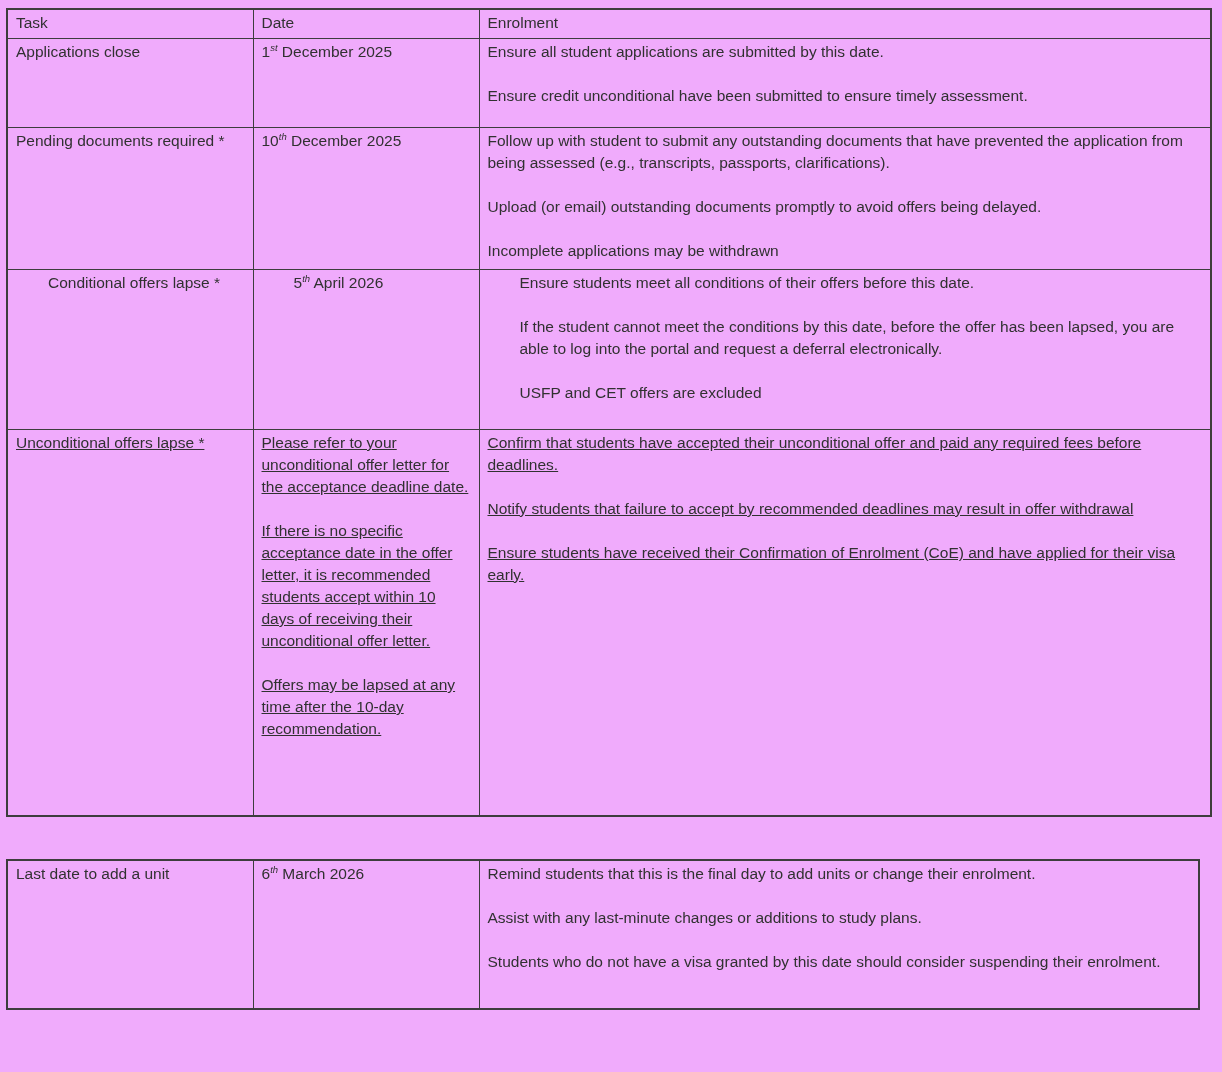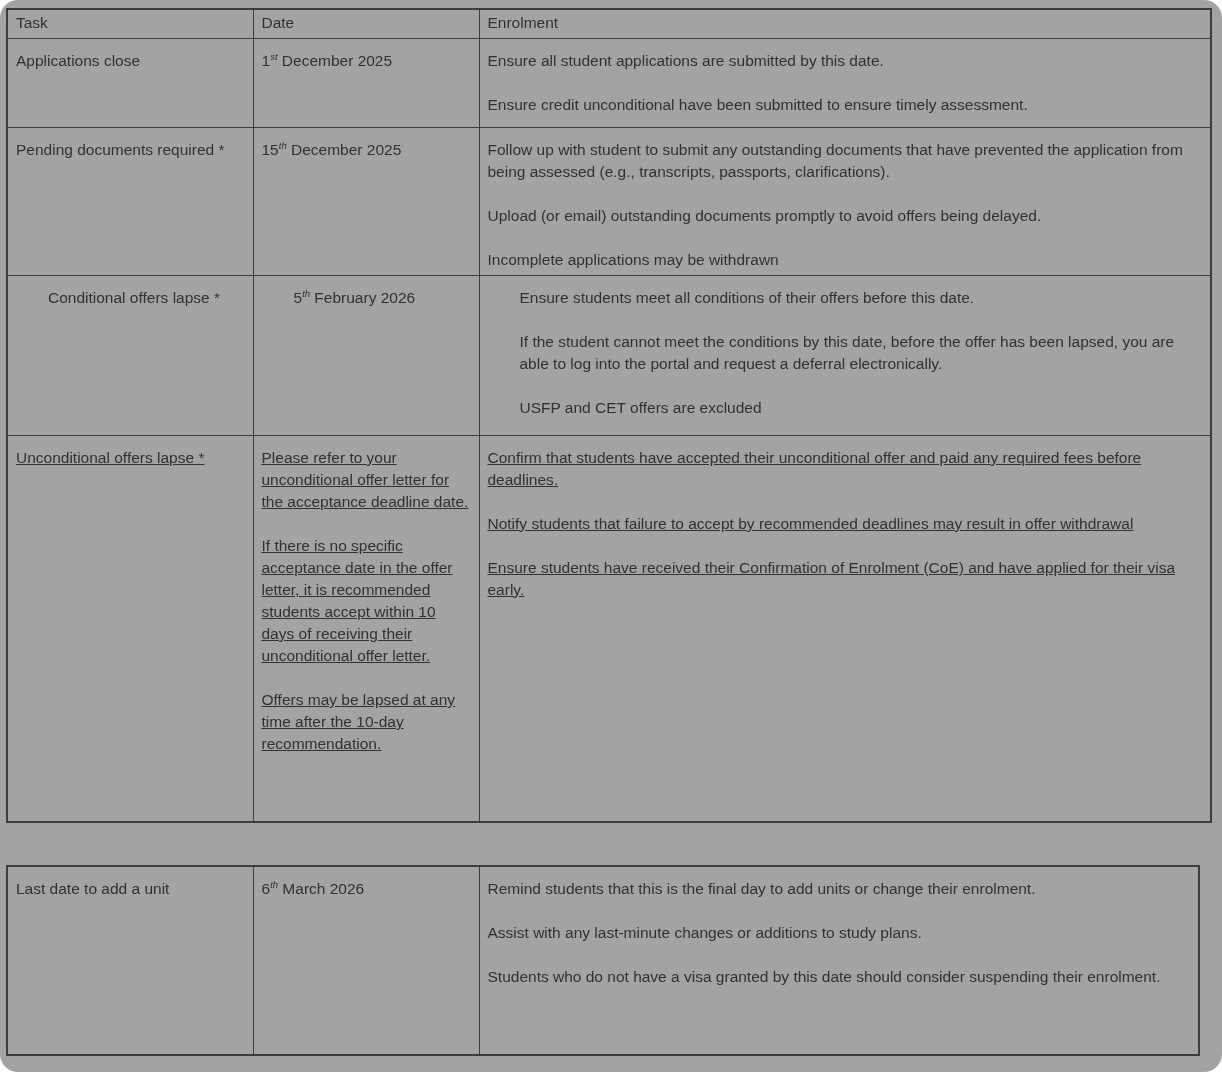--- a/index.html
+++ b/index.html
@@ -6,59 +6,58 @@
   html, body {
     margin: 0;
     padding: 0;
     background: #ffffff;
     font-family: "Liberation Sans", "DejaVu Sans", sans-serif;
     color: #303030;
   }
   .page {
     width: 1222px;
     height: 1072px;
-    background: #a3a3a3;
+    background: #f0abfc;
     padding: 8px 10px 0 6px;
-    border-radius: 18px;
   }
   table.doc-table {
     border-collapse: collapse;
     table-layout: fixed;
     font-size: 15.5px;
     line-height: 22px;
     color: #313131;
     border: 2px solid #3d3d3d;
   }
   table.doc-table.t1 { width: 1204px; }
   table.doc-table.t2 { width: 1192px; margin-top: 42px; }
   table.doc-table th,
   table.doc-table td {
     border: 1px solid #3d3d3d;
     vertical-align: top;
     padding: 2px 9px 4px 8px;
     font-weight: normal;
     text-align: left;
   }
-  table.doc-table p { margin: 9px 0 22px 0; }
+  table.doc-table p { margin: 0 0 22px 0; }
   table.doc-table p:last-child { margin-bottom: 0; }
   sup {
     font-size: 9.5px;
     line-height: 0;
     vertical-align: super;
     letter-spacing: 0;
     font-style: italic;
   }
   
   .t1 tr.hdr  > * { height: 23px; }
   .t1 tr.r0   > * { height: 89px; }
   .t1 tr.r1   > * { height: 142px; }
   .t1 tr.r2   > * { height: 160px; padding-left: 40px; }
   .t1 tr.r3   > * { height: 386px; text-decoration: underline; }
   .t2 tr.r0   > * { height: 49px; }
-  .t2 tr.r1   > * { height: 189px; }
+  .t2 tr.r1   > * { height: 149px; }
 </style>
 </head>
 <body>
 
 <div class="page">
 
   <table class="doc-table t1">
     <colgroup>
       <col style="width:246px">
       <col style="width:226px">
@@ -82,35 +81,35 @@
           <p>Ensure all student applications are submitted by this date.</p>
           <p>Ensure credit unconditional have been submitted to ensure timely assessment.</p>
         </td>
       </tr>
 
       <tr class="r1">
         <td>
           <p>Pending documents required *</p>
         </td>
         <td>
-          <p><span>15</span><sup>th</sup><span> December 2025</span></p>
+          <p><span>10</span><sup>th</sup><span> December 2025</span></p>
         </td>
         <td>
           <p>Follow up with student to submit any outstanding documents that have prevented the application from being assessed (e.g., transcripts, passports, clarifications).</p>
           <p>Upload (or email) outstanding documents promptly to avoid offers being delayed.</p>
           <p>Incomplete applications may be withdrawn</p>
         </td>
       </tr>
 
       <tr class="r2">
         <td>
           <p>Conditional offers lapse *</p>
         </td>
         <td>
-          <p><span>5</span><sup>th</sup><span> February 2026</span></p>
+          <p><span>5</span><sup>th</sup><span> April 2026</span></p>
         </td>
         <td>
           <p>Ensure students meet all conditions of their offers before this date.</p>
           <p>If the student cannot meet the conditions by this date, before the offer has been lapsed, you are able to log into the portal and request a deferral electronically.</p>
           <p>USFP and CET offers are excluded</p>
         </td>
       </tr>
 
       <tr class="r3">
         <td>

